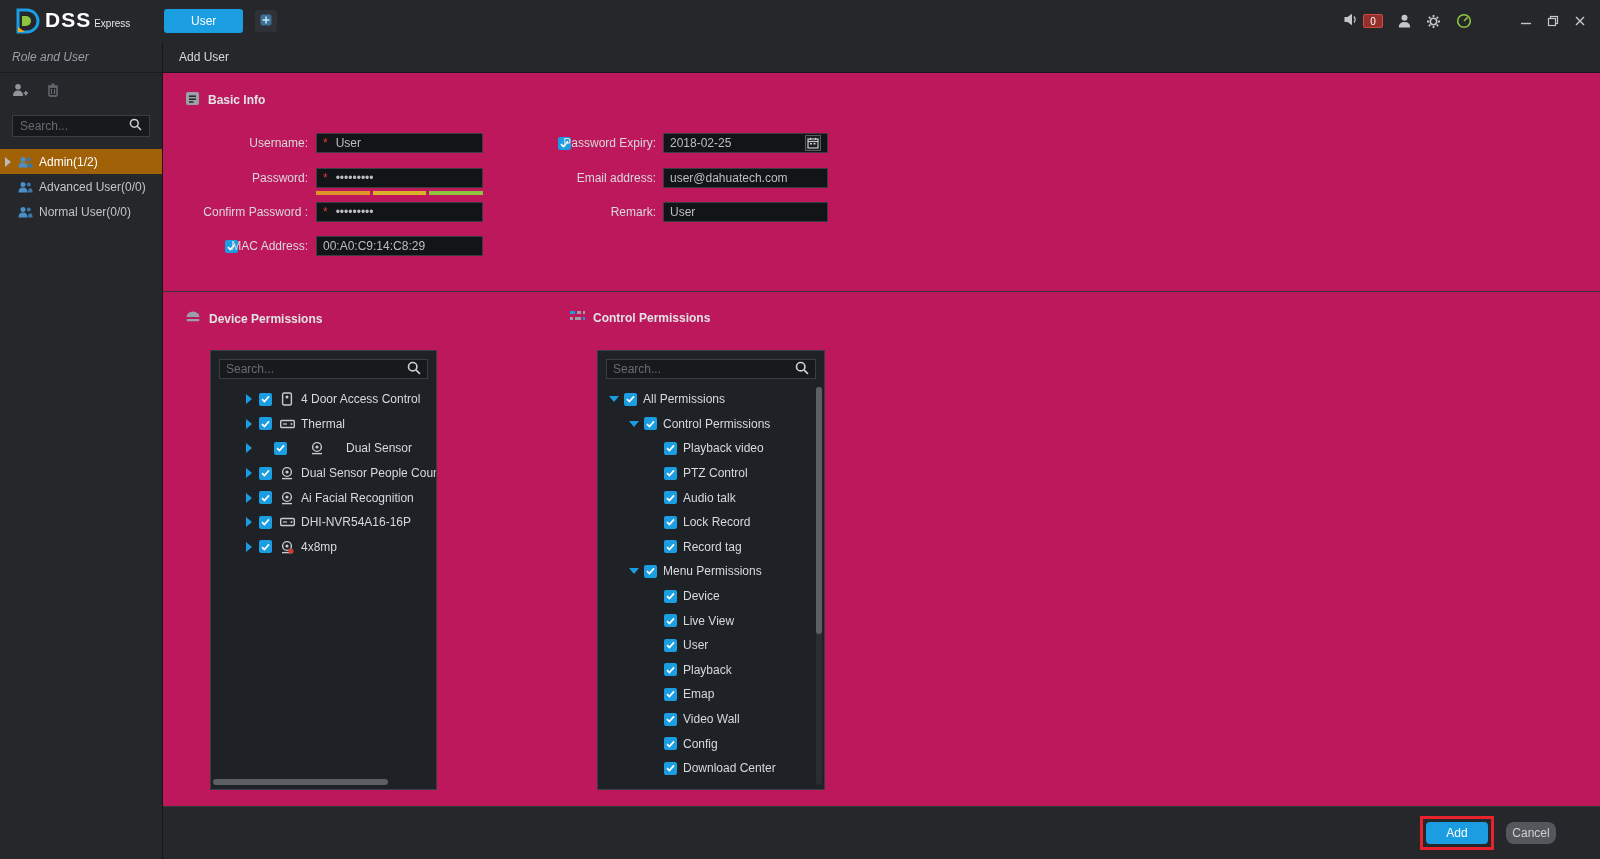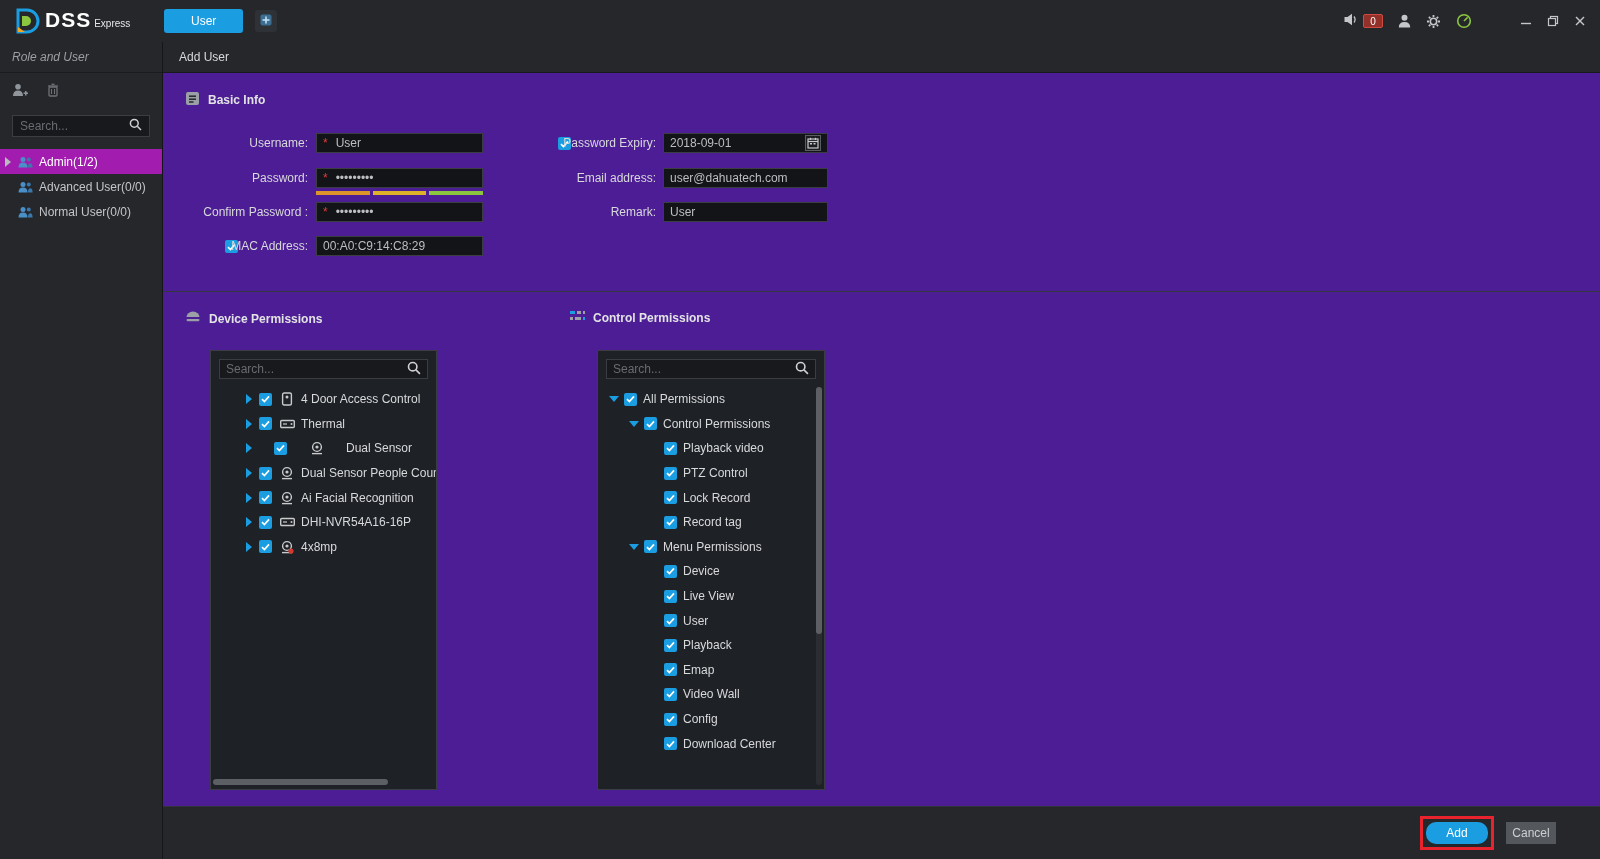--- a/index.html
+++ b/index.html
@@ -22,34 +22,34 @@
   .win-sep { width:18px; }
 
   
   .sidebar { position:absolute; left:0; top:42px; width:163px; bottom:0; background:#25272b; border-right:1px solid #141619; }
   .sidebar-header { height:31px; line-height:31px; padding-left:12px; color:#9b9ea3; border-bottom:1px solid #1a1c1f;font-style:italic; }
   .sidebar-toolbar { height:36px; display:flex; align-items:center; gap:18px; padding-left:12px; }
   .search-box { margin:6px 12px 12px 12px; height:22px; background:#17191d; border:1px solid #3a3d42; display:flex; align-items:center; padding:0 7px; }
   .search-box input { flex:1; background:transparent; border:none; outline:none; color:#bcbec1; font-size:12px; font-family:"Liberation Sans",sans-serif; min-width:0; }
   .search-box input::placeholder { color:#686b70; }
   .role-row { display:flex; align-items:center; height:25px; cursor:default; }
-  .role-row.selected { background:#a21caf; }
+  .role-row.selected { background:#a16207; }
   .role-row.selected .role-label { color:#ffffff; }
   .role-label { color:#c3c5c8; white-space:nowrap; overflow:hidden; }
   .arrow-box { width:20px; flex:0 0 20px; display:flex; justify-content:center; }
   .arrow-box.sm { width:16px; flex:0 0 16px; }
   .node-icon { width:18px; flex:0 0 18px; display:flex; justify-content:center; margin-right:5px; }
 
   
   .tri-down { width:0; height:0; border-left:5px solid transparent; border-right:5px solid transparent; border-top:6px solid #1b9de2; }
   .tri-right { width:0; height:0; border-top:5px solid transparent; border-bottom:5px solid transparent; border-left:6px solid #1b9de2; }
   .tri-right.gray { border-left-color:#b9bbbe; }
 
   
-  .main { position:absolute; left:163px; top:42px; right:0; bottom:0; background:#4c1d95; }
+  .main { position:absolute; left:163px; top:42px; right:0; bottom:0; background:#be185d; }
   .main-header { height:31px; background:#25272b; line-height:31px; padding-left:16px; color:#d8d9db; border-bottom:1px solid #17191c; }
   .content { position:absolute; top:31px; left:0; right:0; bottom:53px; }
 
   .section-header { position:absolute; display:flex; align-items:center; gap:8px; }
   .section-title { font-weight:bold; color:#e2e3e5; }
 
   .form-label { position:absolute; width:145px; height:20px; line-height:20px; text-align:right; color:#d8d9db; left:0; }
   .form-label.right { left:353px; width:140px; }
   .field { position:absolute; height:20px; background:#121417; border:1px solid #3a3d42; display:flex; align-items:center; padding:0 6px; color:#bcbec1; }
   .req { color:#e03c3c; margin-right:8px; }
@@ -72,22 +72,22 @@
   .tree-row.selected { background:#4b4e53; }
   .tree-label { white-space:nowrap; overflow:hidden; color:#d8d9db; }
 
   .hscroll { position:absolute; left:2px; right:12px; bottom:4px; height:6px; }
   .hscroll .thumb { width:83%; height:6px; background:#5c5f64; border-radius:3px; }
   .vscroll { position:absolute; right:2px; top:36px; bottom:4px; width:6px; background:#2a2d31; border-radius:3px; }
   .vscroll .thumb { width:6px; height:62%; background:#5c5f64; border-radius:3px; }
 
   .footer { position:absolute; left:0; right:0; bottom:0; height:53px; background:#25272b; border-top:1px solid #323539; display:flex; align-items:center; justify-content:flex-end; gap:12px; padding-right:44px; }
   .red-box { border:3px solid #e8232d; padding:3px; display:flex; }
-  .btn-add { width:62px; height:22px; background:#1b9de2; color:#fff; border:none; border-radius:10px; font-size:12px; font-family:"Liberation Sans",sans-serif; cursor:pointer; }
-  .btn-cancel { width:50px; height:22px; background:#54575c; color:#cfd0d2; border:none; border-radius:0; font-size:12px; font-family:"Liberation Sans",sans-serif; cursor:pointer; }
+  .btn-add { width:62px; height:22px; background:#1b9de2; color:#fff; border:none; border-radius:4px; font-size:12px; font-family:"Liberation Sans",sans-serif; cursor:pointer; }
+  .btn-cancel { width:50px; height:22px; background:#54575c; color:#cfd0d2; border:none; border-radius:8px; font-size:12px; font-family:"Liberation Sans",sans-serif; cursor:pointer; }
 </style>
 </head>
 <body>
 
 <div class="topbar">
   <div class="logo">
     <span class="logo-mark">
       <svg width="26" height="26" viewBox="0 0 26 26">
         <path d="M4 2 L13 2 A11 11 0 0 1 13 24 L4 24 Z" fill="none" stroke="#1b9de2" stroke-width="3"></path>
         <path d="M8 8 L12 8 A5 5 0 0 1 12 18 L8 18 Z" fill="#8cc63f"></path>
@@ -289,21 +289,21 @@
       <span>00:A0:C9:14:C8:29</span>
     </div>
 
     <span class="cb abs" style="left:395px; top:64px;">
       <svg width="9" height="8" viewBox="0 0 9 8">
           <polyline points="1,4.2 3.4,6.6 8,1.4" fill="none" stroke="#fff" stroke-width="1.7"></polyline>
         </svg>
     </span>
     <div class="form-label right" style="top:60px">Password Expiry:</div>
     <div class="field" style="top:60px; left:500px; width:165px;">
-      <span>2018-09-01</span>
+      <span>2018-02-25</span>
       <span class="cal-btn">
         <svg width="12" height="12" viewBox="0 0 12 12">
             <rect x="1" y="2" width="10" height="9" fill="none" stroke="#c9cacc" stroke-width="1.2"></rect>
             <line x1="1" y1="4.5" x2="11" y2="4.5" stroke="#c9cacc" stroke-width="1.2"></line>
             <line x1="3.5" y1="0.8" x2="3.5" y2="3" stroke="#c9cacc" stroke-width="1.2"></line>
             <line x1="8.5" y1="0.8" x2="8.5" y2="3" stroke="#c9cacc" stroke-width="1.2"></line>
             <rect x="3" y="6" width="2" height="1.5" fill="#c9cacc"></rect>
             <rect x="6.5" y="6" width="2" height="1.5" fill="#c9cacc"></rect>
           </svg>
       </span>
@@ -537,20 +537,29 @@
             </span>
             <span class="tree-label">PTZ Control</span>
           </div>
           <div class="tree-row" style="padding-left: 46px;">
             <span class="arrow-box"></span>
             <span class="cb">
               <svg width="9" height="8" viewBox="0 0 9 8">
                 <polyline points="1,4.2 3.4,6.6 8,1.4" fill="none" stroke="#fff" stroke-width="1.7"></polyline>
               </svg>
             </span>
+            <span class="tree-label">Audio talk</span>
+          </div>
+          <div class="tree-row" style="padding-left: 46px;">
+            <span class="arrow-box"></span>
+            <span class="cb">
+              <svg width="9" height="8" viewBox="0 0 9 8">
+                <polyline points="1,4.2 3.4,6.6 8,1.4" fill="none" stroke="#fff" stroke-width="1.7"></polyline>
+              </svg>
+            </span>
             <span class="tree-label">Lock Record</span>
           </div>
           <div class="tree-row" style="padding-left: 46px;">
             <span class="arrow-box"></span>
             <span class="cb">
               <svg width="9" height="8" viewBox="0 0 9 8">
                 <polyline points="1,4.2 3.4,6.6 8,1.4" fill="none" stroke="#fff" stroke-width="1.7"></polyline>
               </svg>
             </span>
             <span class="tree-label">Record tag</span>

